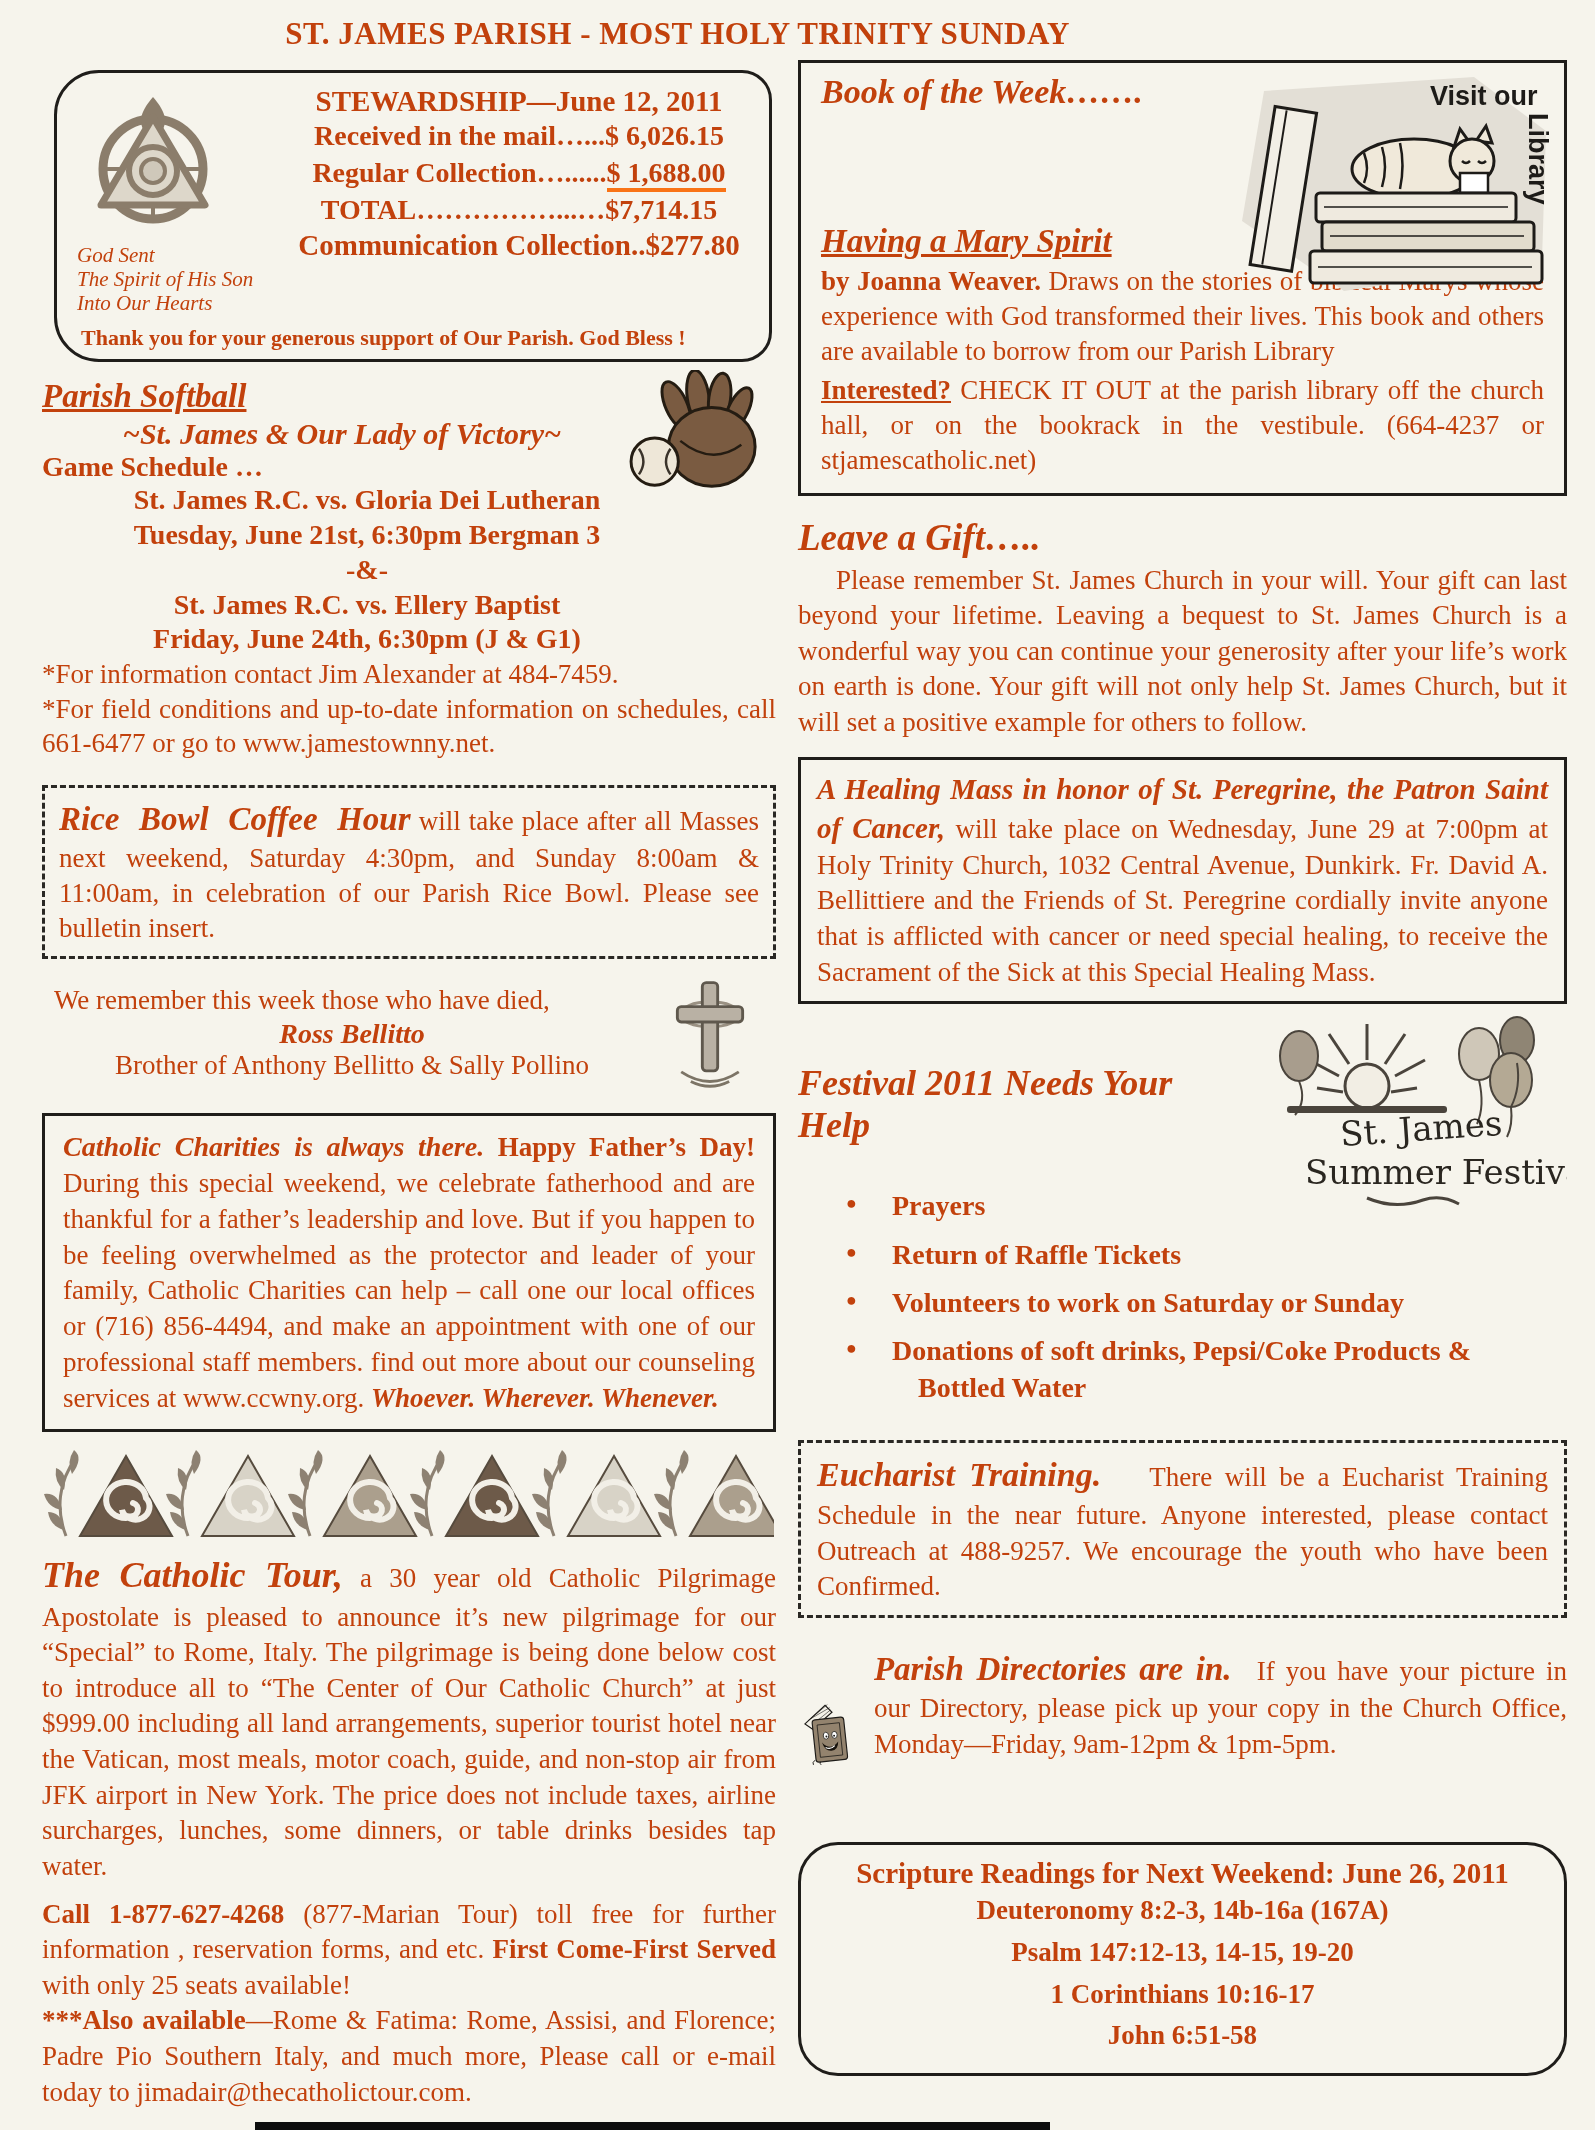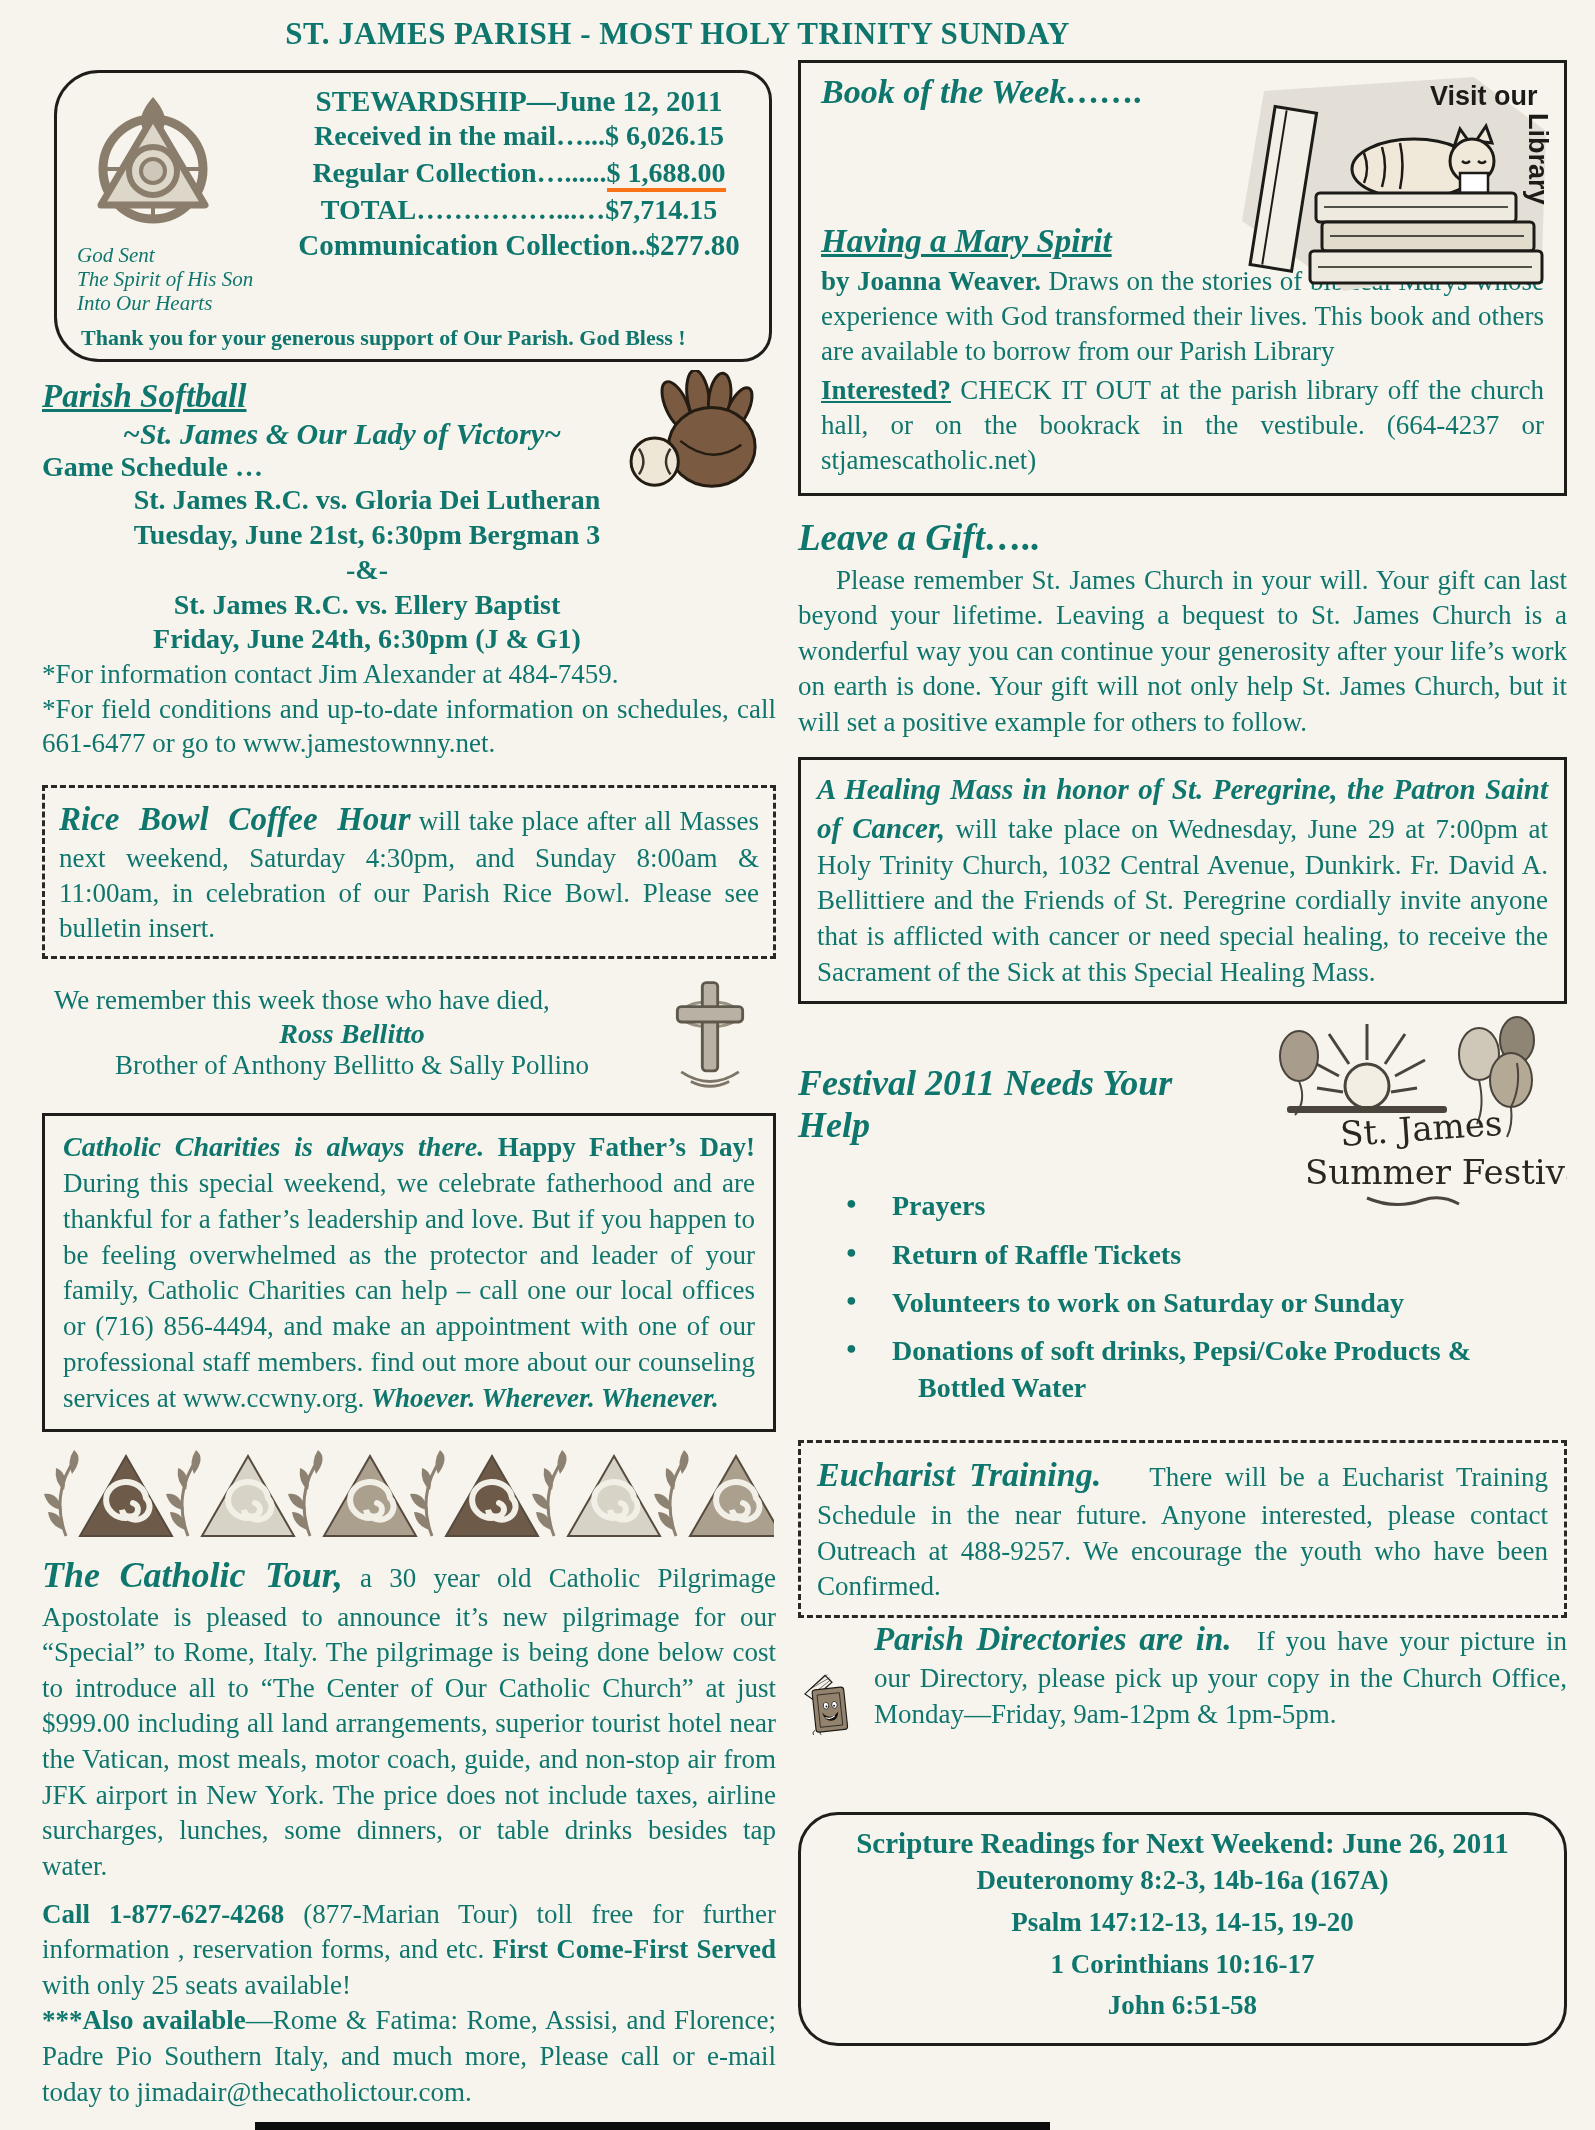--- a/index.html
+++ b/index.html
@@ -1,18 +1,18 @@
 <!DOCTYPE html>
 <html><head>
 <meta charset="utf-8">
 <style>
   html,body { margin:0; padding:0; background:#9a9a9a; }
   .page {
     position:relative; width:1595px; height:2130px; margin:0 auto;
-    background:#f6f4ec; overflow:hidden; color:#0f766e;
+    background:#f6f4ec; overflow:hidden; color:#c2410c;
     font-family:"Liberation Serif","DejaVu Serif",serif;
   }
   .page-title {
     text-align:center; font-weight:bold; font-size:31px; letter-spacing:.5px;
     padding-top:16px; margin-right:240px;
   }
   .cols { display:flex; gap:22px; padding:8px 28px 0 42px; }
   .col-left  { width:734px; flex:none; }
   .col-right { width:769px; flex:none; }
   .justify { text-align:justify; }
@@ -94,21 +94,21 @@
   .balloons-svg { position:absolute; top:-20px; right:0; }
   .fest-list { margin:42px 0 0; padding:0 0 0 48px; list-style:none; }
   .fest-list li { font-size:28px; font-weight:bold; line-height:1.3; margin-top:12px; position:relative; padding-left:46px; }
   .fest-list li::before { content:"●"; position:absolute; left:0; top:4px; font-size:18px; }
   .fest-donation-2 { display:inline-block; padding-left:26px; }
   .fest-dates { font-size:37px; font-style:italic; font-weight:bold; margin-top:40px; }
 
   .euch-box { border:3px dashed #2a2824; margin-top:34px; padding:10px 16px; font-size:27px; line-height:1.32; }
   .euch-head { font-size:34px; font-style:italic; font-weight:bold; padding-right:36px; }
 
-  .dir { display:flex; gap:18px; }
+  .dir { display:flex; gap:18px; margin-top:30px; }
   .dir-text { font-size:27px; line-height:1.32; }
   .dir-head { font-size:33px; font-style:italic; font-weight:bold; padding-right:14px; }
 
   .scrip-box {
     border:3px solid #1f1d1a; border-radius:40px; margin-top:26px;
     padding:12px 10px 16px; text-align:center;
   }
   .scrip-head { font-size:29px; font-weight:bold; }
   .scrip-line { font-size:27px; font-weight:bold; line-height:1.55; }
 

